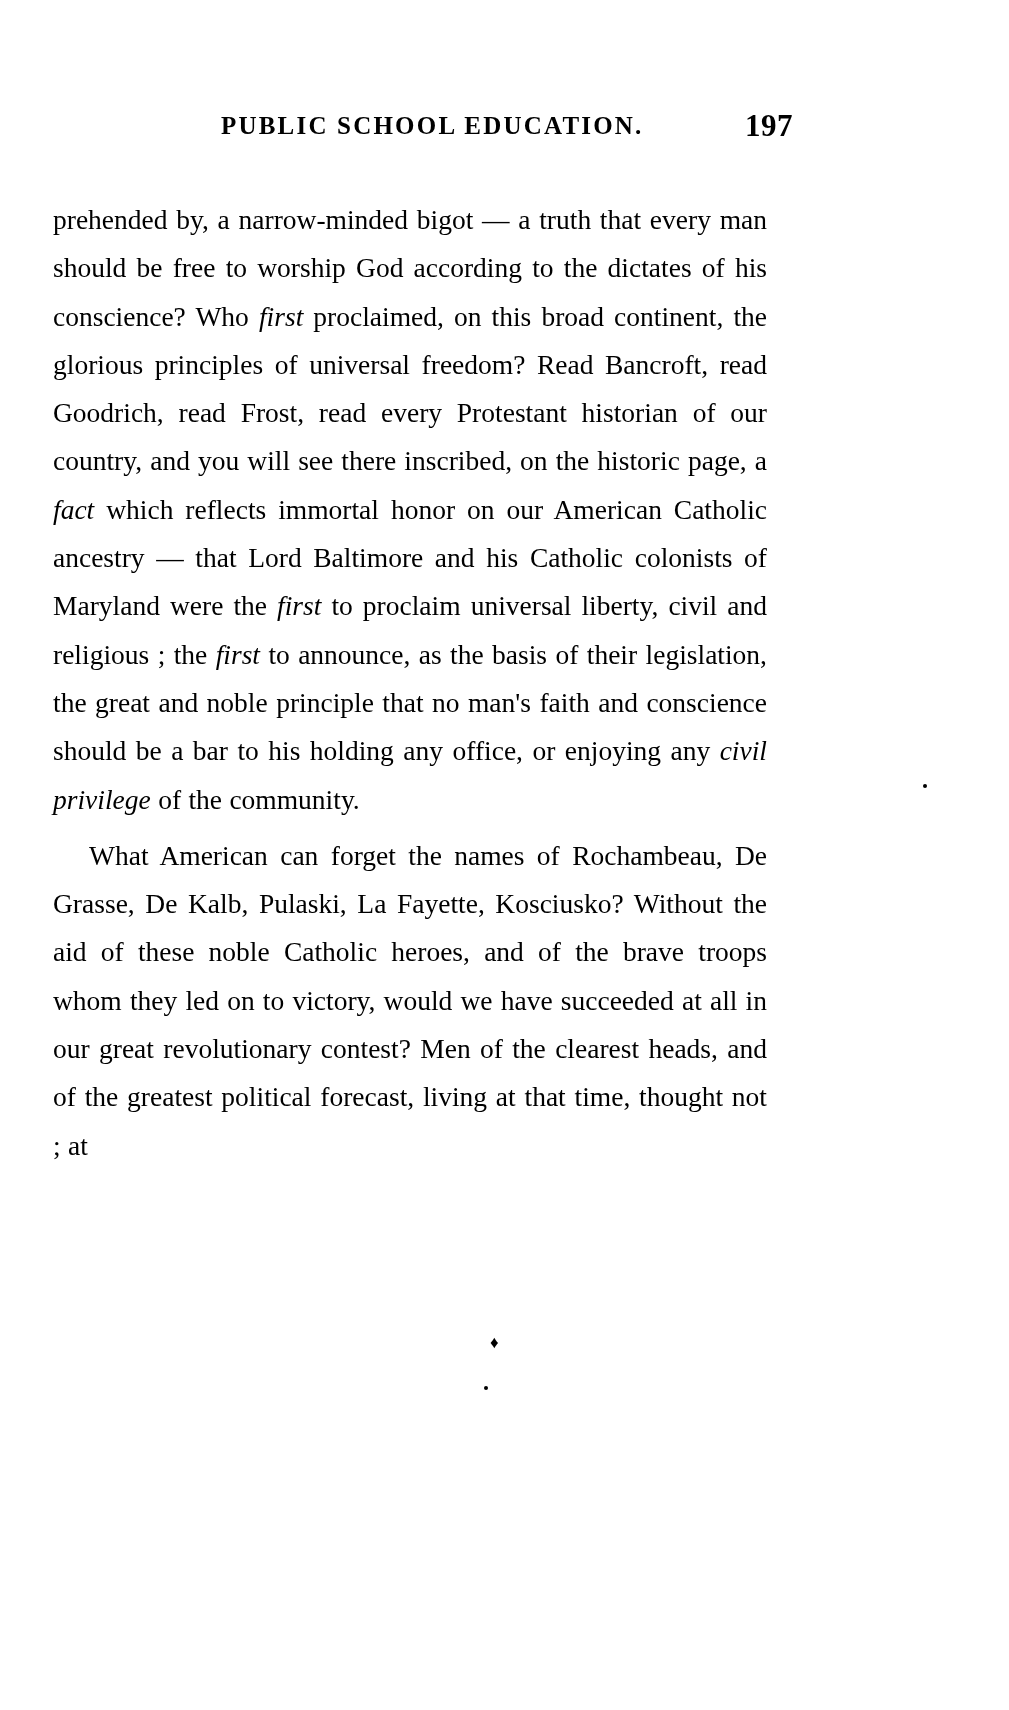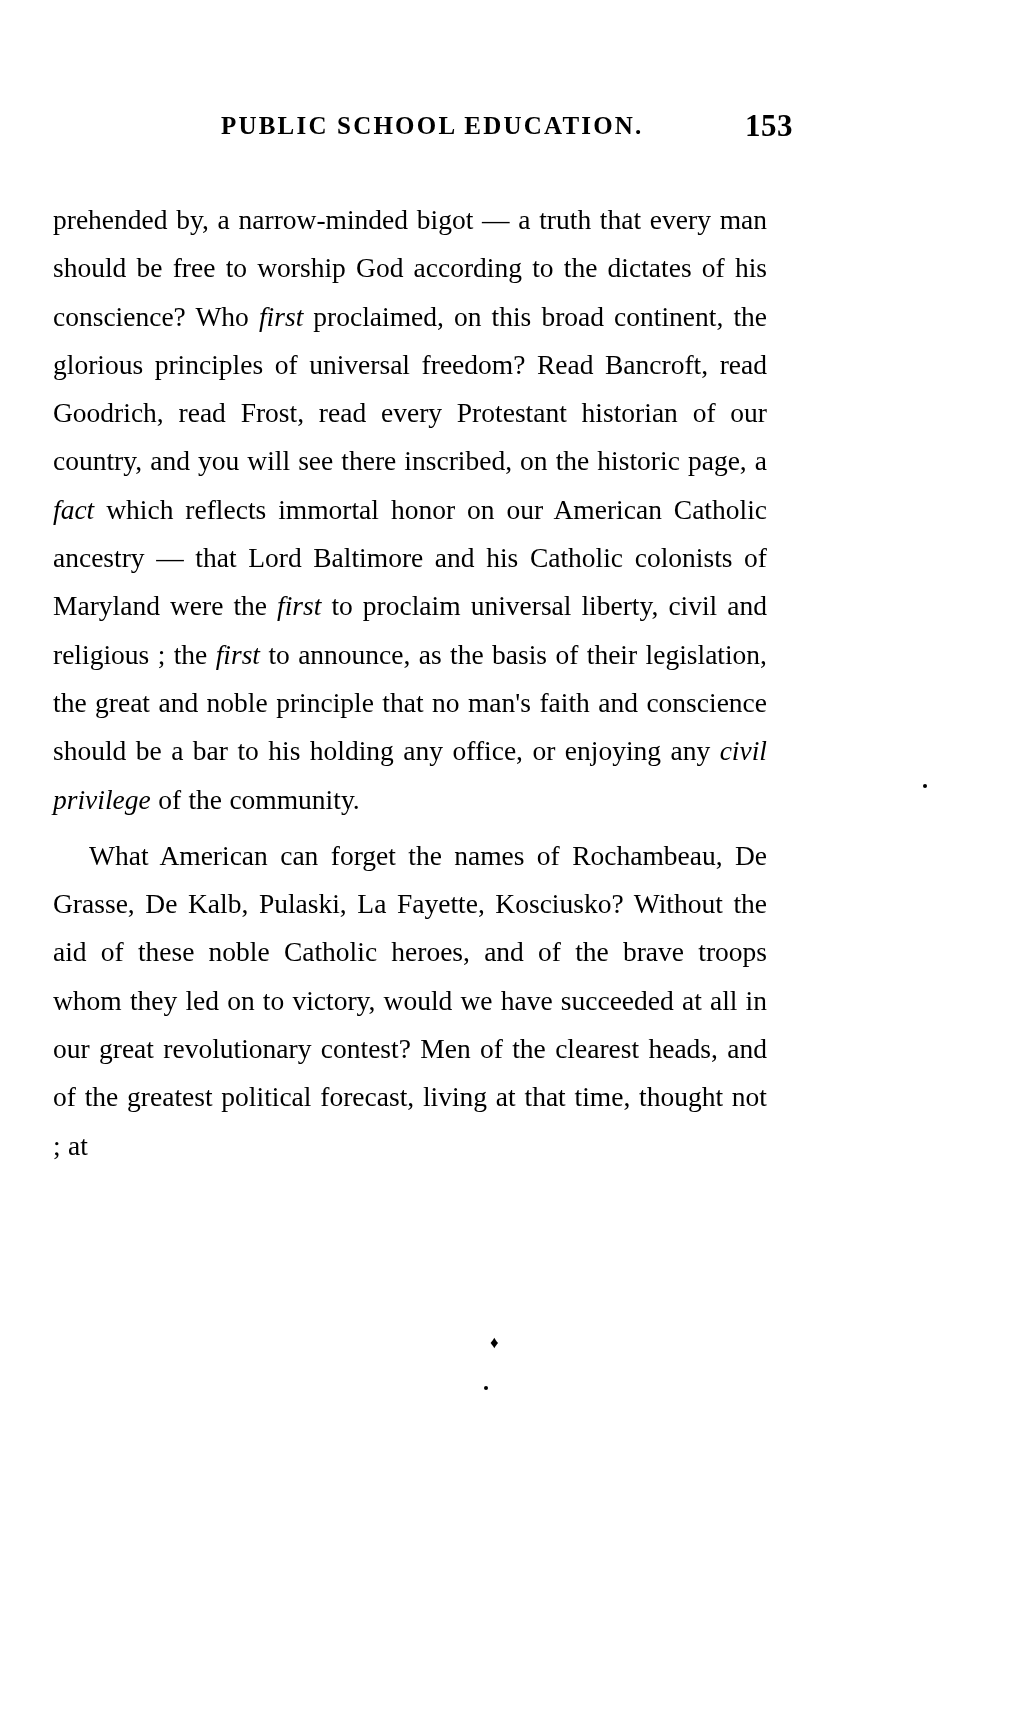--- a/index.html
+++ b/index.html
@@ -91,21 +91,21 @@
     border-radius: 50%;
   }
 </style>
 </head>
 <body>
 
 <div class="page">
 
   <div class="running-head">
     <div class="head-title">PUBLIC SCHOOL EDUCATION.</div>
-    <div class="head-folio">153</div>
+    <div class="head-folio">197</div>
   </div>
 
   <div class="textblock">
     <p class="body-par">prehended by, a narrow-minded bigot — a truth that every man should be free to worship God according to the dictates of his conscience? Who <i>first</i> proclaimed, on this broad continent, the glorious principles of universal freedom? Read Bancroft, read Goodrich, read Frost, read every Protestant historian of our country, and you will see there inscribed, on the historic page, a <i>fact</i> which reflects immortal honor on our American Catholic ancestry — that Lord Baltimore and his Catholic colonists of Maryland were the <i>first</i> to proclaim universal liberty, civil and religious ; the <i>first</i> to announce, as the basis of their legislation, the great and noble principle that no man's faith and conscience should be a bar to his holding any office, or enjoying any <i>civil privilege</i> of the community.</p>
     <p class="body-par indent">What American can forget the names of Rochambeau, De Grasse, De Kalb, Pulaski, La Fayette, Kosciusko? Without the aid of these noble Catholic heroes, and of the brave troops whom they led on to victory, would we have succeeded at all in our great revolutionary contest? Men of the clearest heads, and of the greatest political forecast, living at that time, thought not ; at</p>
   </div>
 
   <div class="dot-right"></div>
   <div class="mark-center">♦</div>
   <div class="dot-bottom"></div>

